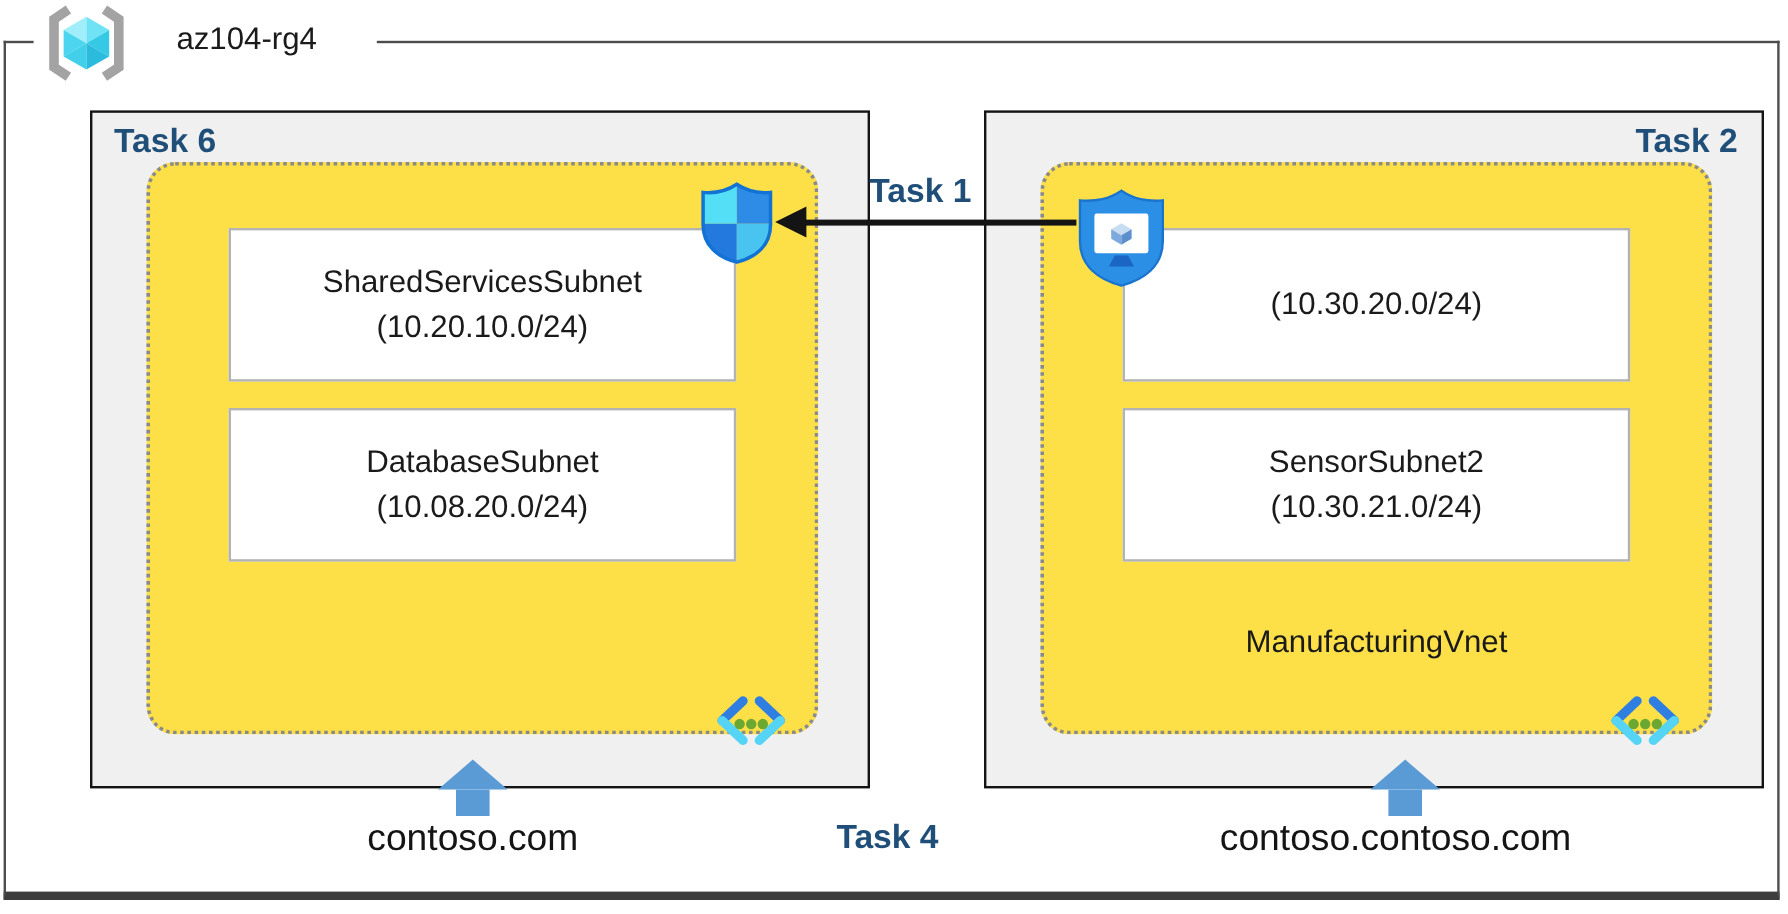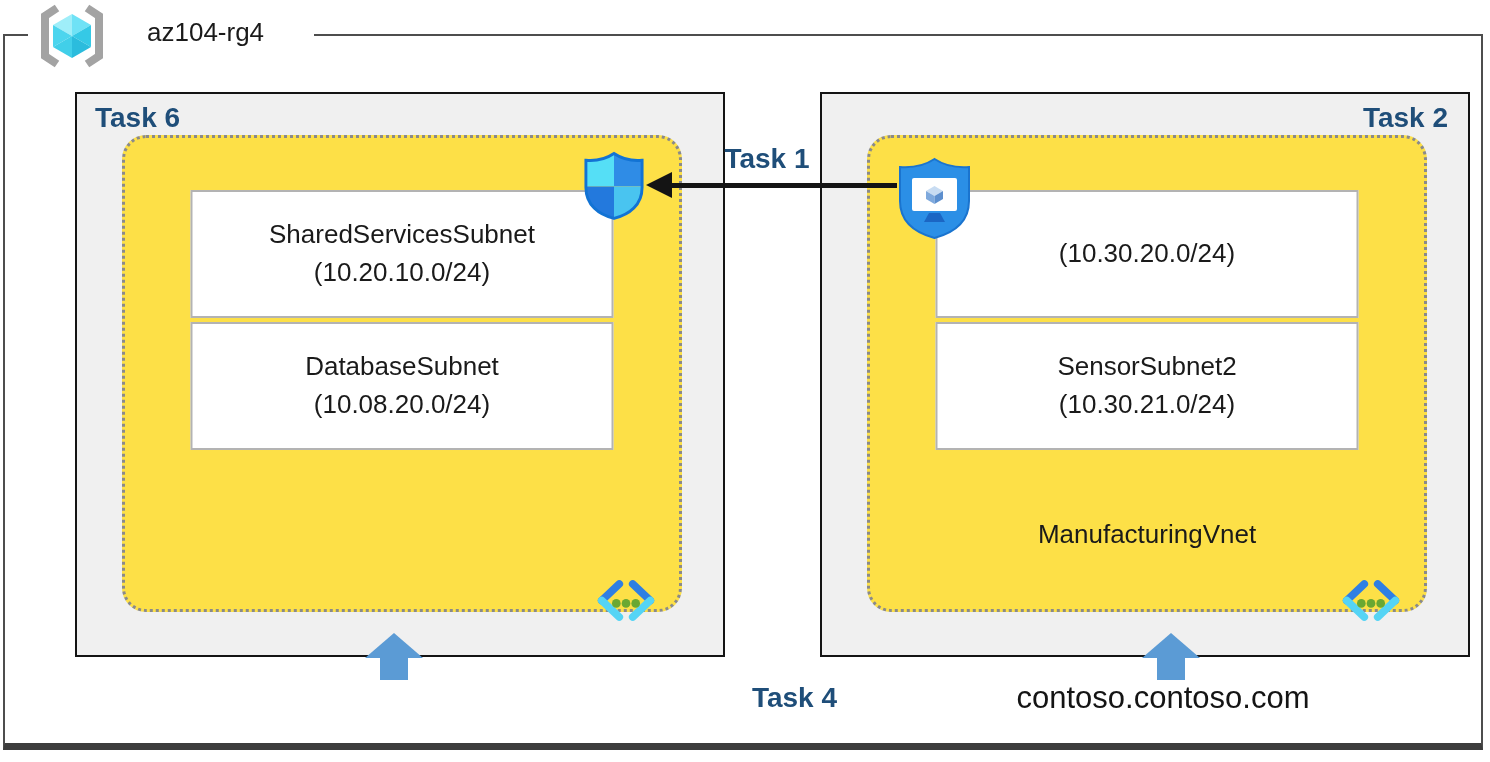--- a/index.html
+++ b/index.html
@@ -33,21 +33,21 @@
     position:absolute;left:45px;top:41px;width:560px;height:477px;background:#fde047;
     border:3px dotted #8a8a8a;border-radius:24px;box-sizing:border-box;
   }
   .subnet-box{
     position:absolute;left:50%;transform:translateX(-50%);width:423px;height:128px;
     background:#fff;border:2px solid #b3b3b3;box-sizing:border-box;
     display:flex;flex-direction:column;align-items:center;justify-content:center;
     font-size:26px;line-height:1.45;text-align:center;
   }
   .subnet-box.first{top:52px;}
-  .subnet-box.second{top:184px;}
+  .subnet-box.second{top:202px;}
   .vnet-caption{
     position:absolute;left:0;right:0;top:378px;text-align:center;
     font-size:26px;line-height:1.45;
   }
   .vnet-icon{position:absolute;right:22px;bottom:-15px;width:62px;height:47px;}
 
   
   .nsg-icon{position:absolute;left:583px;top:150px;width:62px;height:71px;}
   .bastion-icon{position:absolute;left:896px;top:156px;width:77px;height:85px;}
   .t3-line{position:absolute;left:668px;top:183px;width:229px;height:5px;background:#141414;}
@@ -62,21 +62,21 @@
   
   .up-arrow{position:absolute;top:633px;width:58px;}
   .up-arrow .head{width:0;height:0;border-left:29px solid transparent;border-right:29px solid transparent;
     border-bottom:25px solid #5b9bd5;}
   .up-arrow .stem{width:28px;height:22px;background:#5b9bd5;margin:0 auto;}
   .up-arrow.left{left:365px;}
   .up-arrow.right{left:1142px;}
   .domain-label{position:absolute;top:680px;width:400px;text-align:center;font-size:31px;color:#141414;}
   .domain-label.left{left:194px;}
   .domain-label.right{left:963px;}
-  .t4-label{position:absolute;left:697px;top:682px;width:140px;text-align:right;
+  .t4-label{position:absolute;left:697px;top:682px;width:140px;text-align:left;
     font-size:28px;font-weight:bold;color:#1f4e79;}
 </style>
 </head>
 <body>
 
 <div id="stage">
 
   <div class="rg-frame"></div>
   <div class="rg-title-mask"></div>
 
@@ -186,16 +186,17 @@
 
   <div class="up-arrow left">
     <div class="head"></div>
     <div class="stem"></div>
   </div>
   <div class="up-arrow right">
     <div class="head"></div>
     <div class="stem"></div>
   </div>
 
+  <div class="domain-label left">contoso.com</div>
   <div class="t4-label">Task 4</div>
   <div class="domain-label right">contoso.contoso.com</div>
 
 </div>
 
 </body></html>

